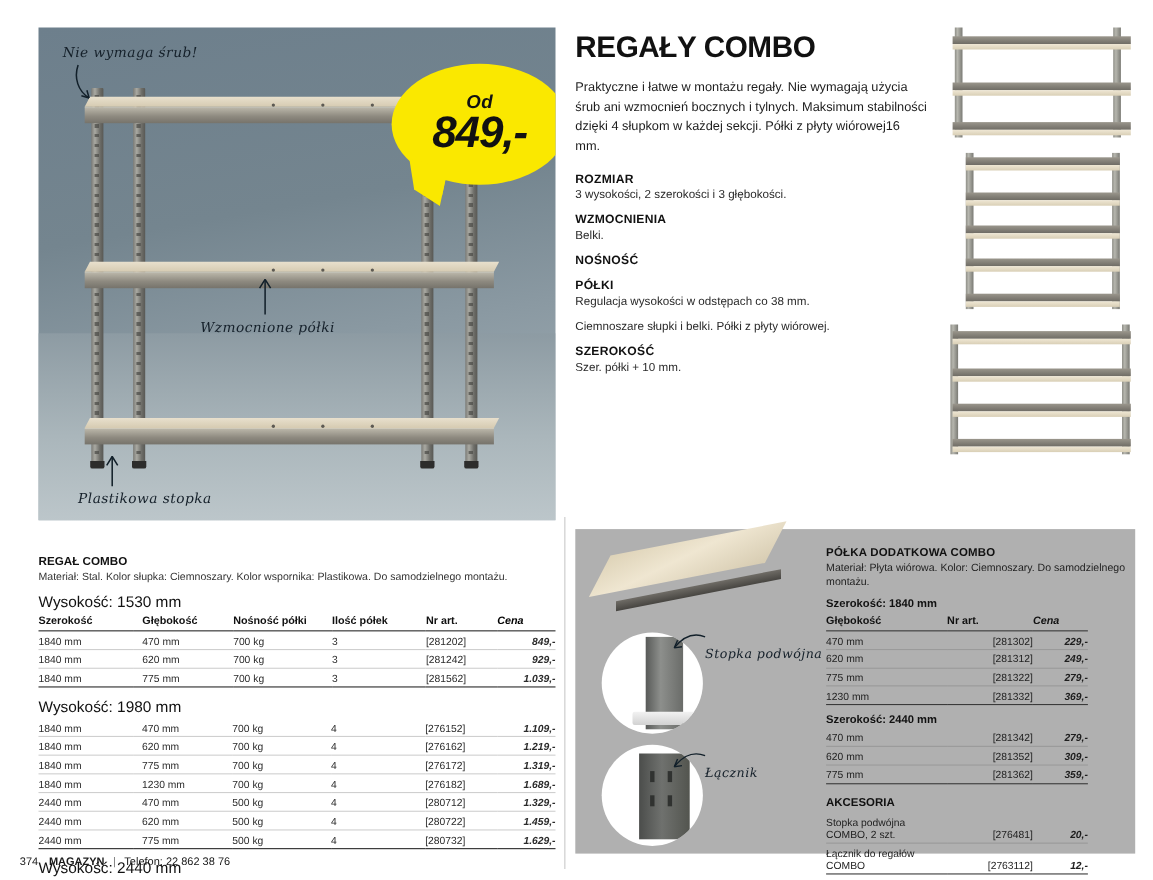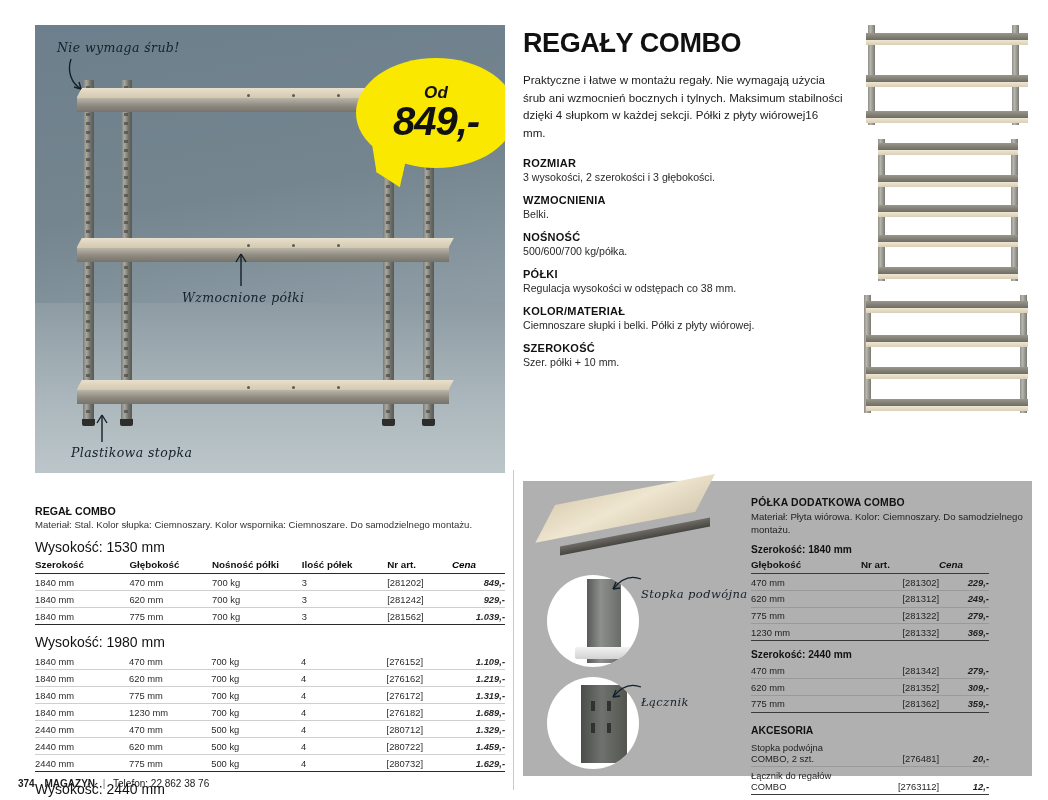--- a/index.html
+++ b/index.html
@@ -173,21 +173,21 @@
   .acc-title { font-size:10.4px; font-weight:700; margin:12px 0 4px 0; }
   table.acc { width:238px; border-collapse:collapse; font-size:9.4px; }
   table.acc td { padding:2.3px 0; border-bottom:1px solid #9a9a9a; color:#1e1e1e; vertical-align:bottom; }
   table.acc tr:last-child td { border-bottom:1px solid #3a3a3a; }
   .a-n { width:110px; }
   .a-a { width:78px; text-align:right; }
   .a-p { width:50px; text-align:right; font-weight:700; font-style:italic; }
 
   
   .footer { position:absolute; left:18px; top:778px; font-size:10px; color:#1a1a1a; }
-  .footer .pg { font-weight:700; }
+  .footer .pg { font-weight:400; }
   .footer .mg { font-weight:700; margin-left:7px; }
   .footer .sep { margin:0 5px; color:#777; }
 </style>
 </head>
 <body>
 
 <div class="page">
 
   <div class="hero">
     <div class="floor"></div>
@@ -268,28 +268,26 @@
     <div class="specblock">
       <div class="lbl">ROZMIAR</div>
       <div class="val">3 wysokości, 2 szerokości i 3 głębokości.</div>
     </div>
     <div class="specblock">
       <div class="lbl">WZMOCNIENIA</div>
       <div class="val">Belki.</div>
     </div>
     <div class="specblock">
       <div class="lbl">NOŚNOŚĆ</div>
-      <div class="val">500/600/700 kg/półka.</div>
     </div>
     <div class="specblock">
       <div class="lbl">PÓŁKI</div>
       <div class="val">Regulacja wysokości w odstępach co 38 mm.</div>
     </div>
     <div class="specblock">
-      <div class="lbl">KOLOR/MATERIAŁ</div>
       <div class="val">Ciemnoszare słupki i belki. Półki z płyty wiórowej.</div>
     </div>
     <div class="specblock">
       <div class="lbl">SZEROKOŚĆ</div>
       <div class="val">Szer. półki + 10 mm.</div>
     </div>
   </div>
 
   <div class="thumbs">
     <div class="thumb">
@@ -331,21 +329,21 @@
         <div class="mbeam" style="top:72px;"></div>
         <div class="mshelf" style="top:79px;"></div>
         <div class="mbeam" style="top:104px;"></div>
         <div class="mshelf" style="top:111px;"></div>
       </div>
     </div>
   </div>
 
   <div class="maintable">
     <div class="tbl-title">REGAŁ COMBO</div>
-    <div class="tbl-sub">Materiał: Stal. Kolor słupka: Ciemnoszary. Kolor wspornika: Ciemnoszare. Do samodzielnego montażu.</div>
+    <div class="tbl-sub">Materiał: Stal. Kolor słupka: Ciemnoszary. Kolor wspornika: Plastikowa. Do samodzielnego montażu.</div>
 
     <div class="grp-head">Wysokość: 1530 mm</div>
     <table class="prod">
       <thead>
           <tr>
         <th class="c-w">Szerokość</th>
         <th class="c-d">Głębokość</th>
         <th class="c-ld">Nośność półki</th>
         <th class="c-q">Ilość półek</th>
         <th class="c-a">Nr art.</th>

